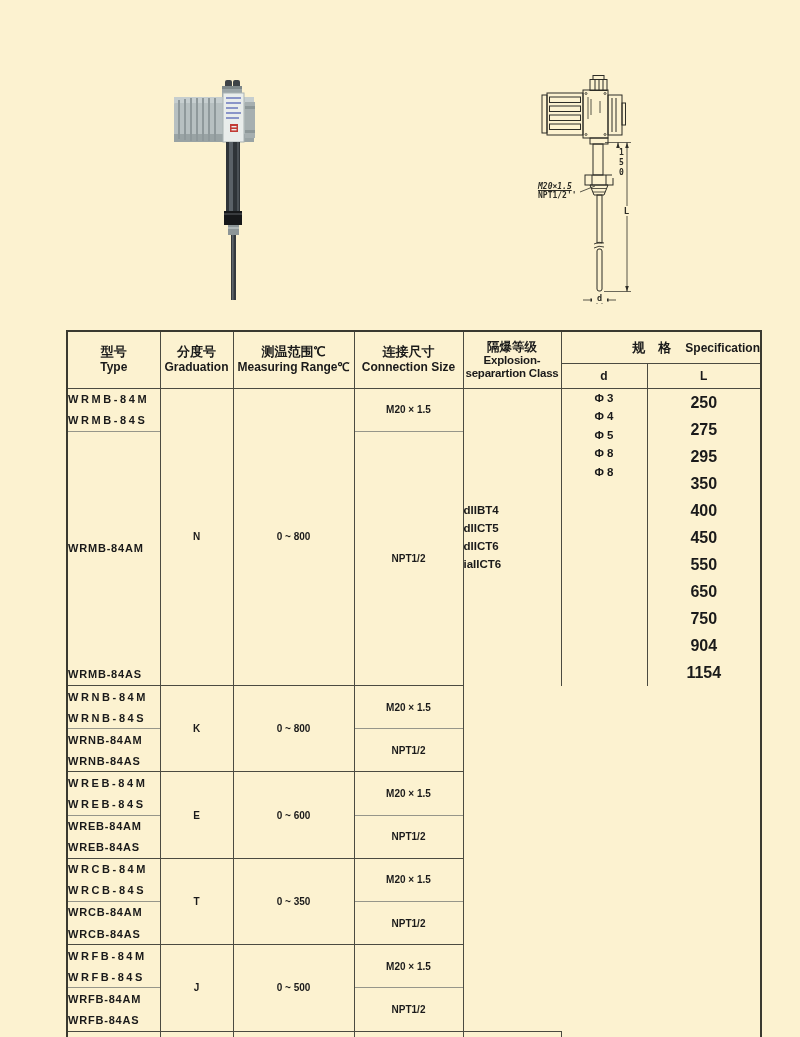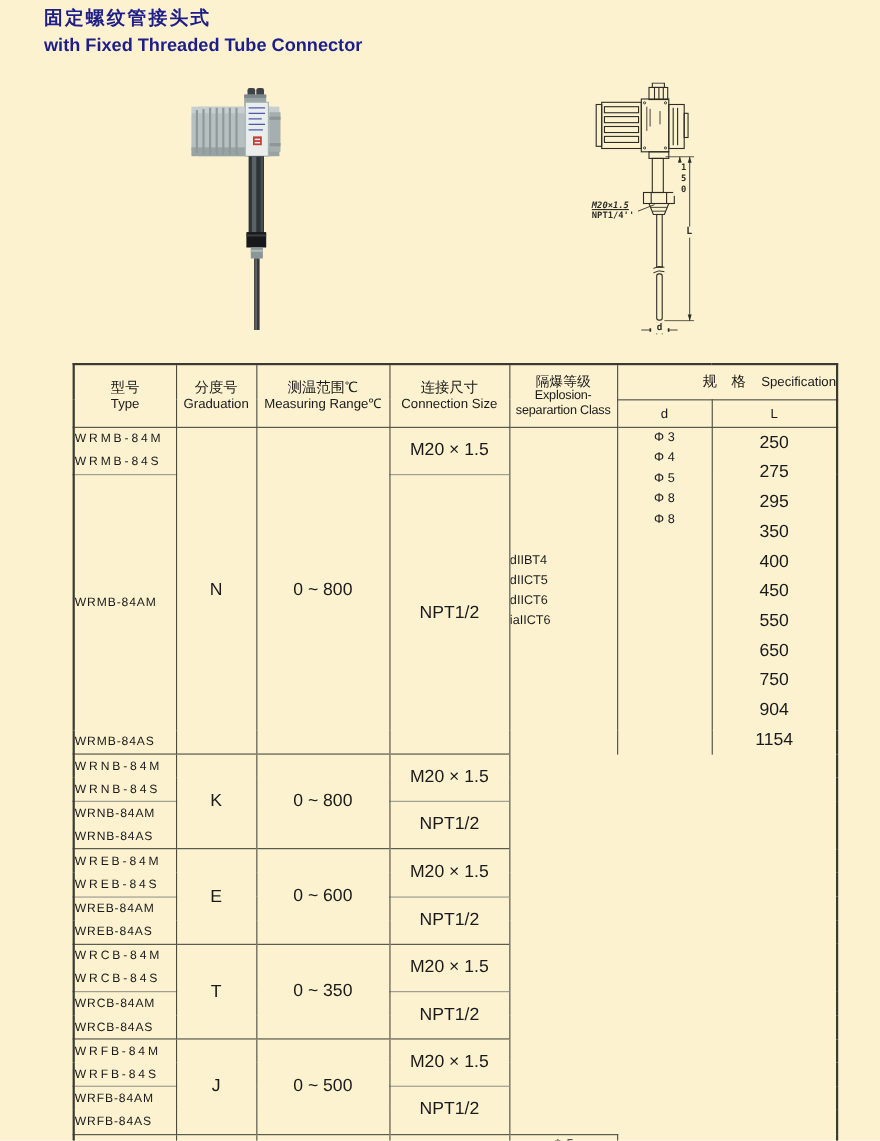--- a/index.html
+++ b/index.html
@@ -29,56 +29,52 @@
   .drawing svg{display:block;width:100%;height:100%;position:absolute;left:0;top:0;}
   .dim{position:absolute;font-family:"DejaVu Sans Mono", monospace;font-weight:bold;color:var(--draw);background:var(--bg);}
   .dim-150{left:92px;top:73px;width:13px;font-size:8px;line-height:8px;writing-mode:vertical-rl;text-orientation:upright;letter-spacing:1px;text-align:center;}
   .dim-L{left:101px;top:131px;width:11px;font-size:9px;text-align:center;}
   .dim-d{left:72px;top:218px;width:15px;font-size:8.5px;text-align:center;}
   .thread-labels{position:absolute;left:18px;top:107px;font-family:"DejaVu Sans Mono", monospace;font-weight:bold;font-size:8px;color:var(--draw);line-height:9px;white-space:nowrap;}
   .thread-labels .t1{text-decoration:underline;font-style:italic;}
 
   
   table.spec{position:absolute;left:66px;top:330px;width:694px;border-collapse:collapse;table-layout:fixed;border:2.5px solid var(--line-strong);}
-  table.spec td, table.spec th{border-left:1.7px solid var(--line);border-right:1.7px solid var(--line);padding:0;font-weight:normal;color:var(--ink);overflow:hidden;}
+  table.spec td, table.spec th{border-left:1.7px solid var(--line);border-right:1.7px solid var(--line);padding:0;font-weight:bold;color:var(--ink);overflow:hidden;}
   thead tr.h1{height:32px;}
   thead tr.h2{height:25px;}
   thead th{text-align:center;vertical-align:middle;border-bottom:1.7px solid var(--line);}
   th .zh{display:block;font-size:13px;line-height:16px;}
   th .en{display:block;font-size:12px;line-height:15px;}
   th.h-expl .zh{font-size:12.5px;line-height:14px;}
   th.h-expl .en{font-size:11.5px;line-height:13px;letter-spacing:-0.2px;}
   th.h-spec{border-bottom:1.7px solid var(--line);text-align:right;}
   th.h-spec .zh-inline{font-size:13px;}
   th.h-spec .en-inline{font-size:12px;margin-left:14px;}
   th.h-sub{font-size:12px;}
 
   tbody tr{height:21.6px;}
-  tbody td{font-size:16px;vertical-align:middle;}
+  tbody td{font-size:10px;vertical-align:middle;}
   td.c-type{font-size:11px;text-align:left;padding-left:5px;letter-spacing:0.8px;white-space:nowrap;}
   td.c-type.sp{letter-spacing:2.6px;}
   td.c-grad, td.c-range, td.c-conn{text-align:center;}
   td.c-grad{white-space:pre-line;line-height:15px;}
   td.c-expl{text-align:left;white-space:pre-line;line-height:18px;font-size:11.5px;vertical-align:middle;padding-bottom:80px;}
   td.c-d{text-align:center;white-space:pre-line;line-height:18.5px;font-size:11.5px;}
   td.c-d-top{vertical-align:top;padding-top:119px;}
   td.c-d-bot{vertical-align:middle;padding-top:6px;}
   td.c-l{text-align:center;white-space:pre-line;line-height:27px;font-size:16px;vertical-align:middle;}
   td.bt-grp{border-top:1.7px solid var(--line);}
   td.bt-half{border-top:1px solid var(--line-thin);}
 </style>
 </head>
 <body>
 
 <div class="page">
 
-  <div class="titles">
-    <div class="title-zh">固定螺纹管接头式</div>
-    <div class="title-en">with Fixed Threaded Tube Connector</div>
-  </div>
 
   <div class="photo">
     <svg viewBox="0 0 150 230">
 
       <rect x="57" y="4" width="7" height="8" rx="2" fill="#3e4347"></rect>
       <rect x="65" y="4" width="7" height="8" rx="2" fill="#3e4347"></rect>
       <rect x="54" y="10" width="20" height="12" fill="#9aa4a6"></rect>
       <rect x="54" y="10" width="20" height="3" fill="#7d8789"></rect>
 
       <rect x="6" y="21" width="80" height="45" rx="7" fill="#b7c0c1"></rect>
@@ -200,21 +196,21 @@
       <line x1="83" y1="225" x2="96" y2="225" stroke-width="0.8"></line>
       <polygon points="82,225 88.5,223.2 88.5,226.8" fill="#2d2d26" stroke="none"></polygon>
 
       <line x1="60" y1="117" x2="75" y2="111" stroke-width="0.8"></line>
     </svg>
     <div class="dim dim-150">150</div>
     <div class="dim dim-L">L</div>
     <div class="dim dim-d">d</div>
     <div class="thread-labels">
       <div class="t1">M20×1.5</div>
-      <div class="t2">NPT1/4''</div>
+      <div class="t2">NPT1/2''</div>
     </div>
   </div>
 
   <table class="spec">
     <colgroup>
       <col style="width:93px">
         <col style="width:73px">
         <col style="width:121px">
         <col style="width:109px">
         <col style="width:98px">

